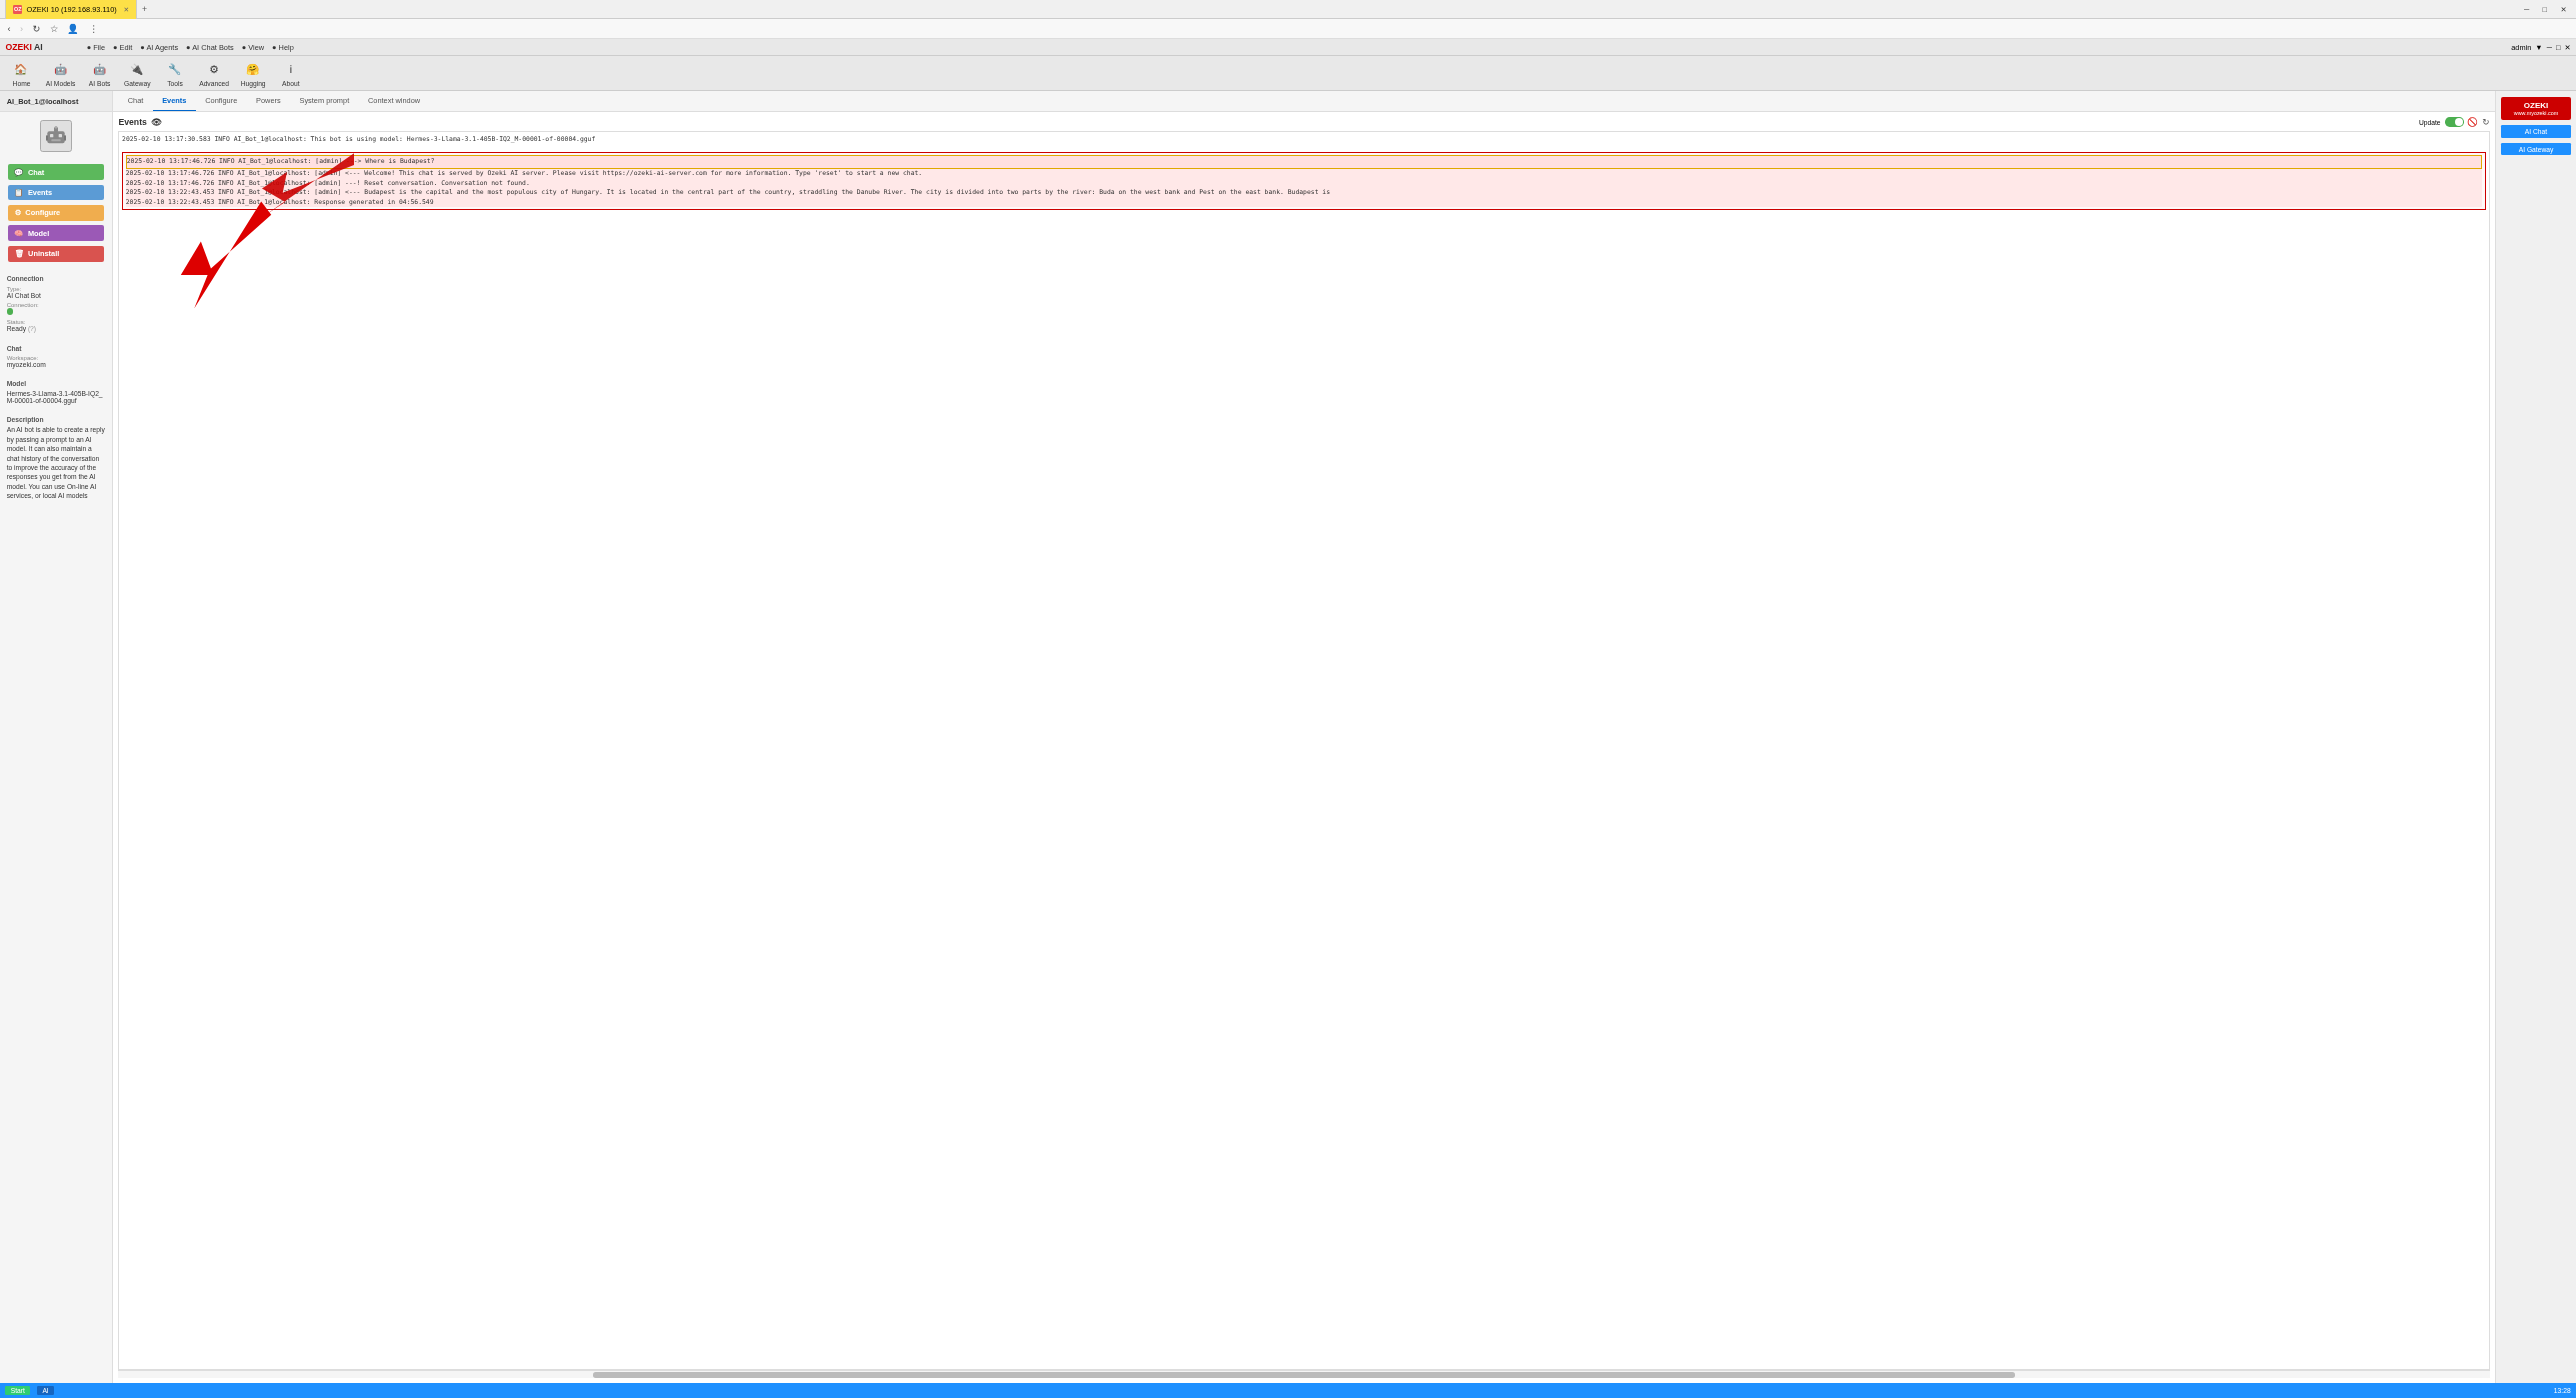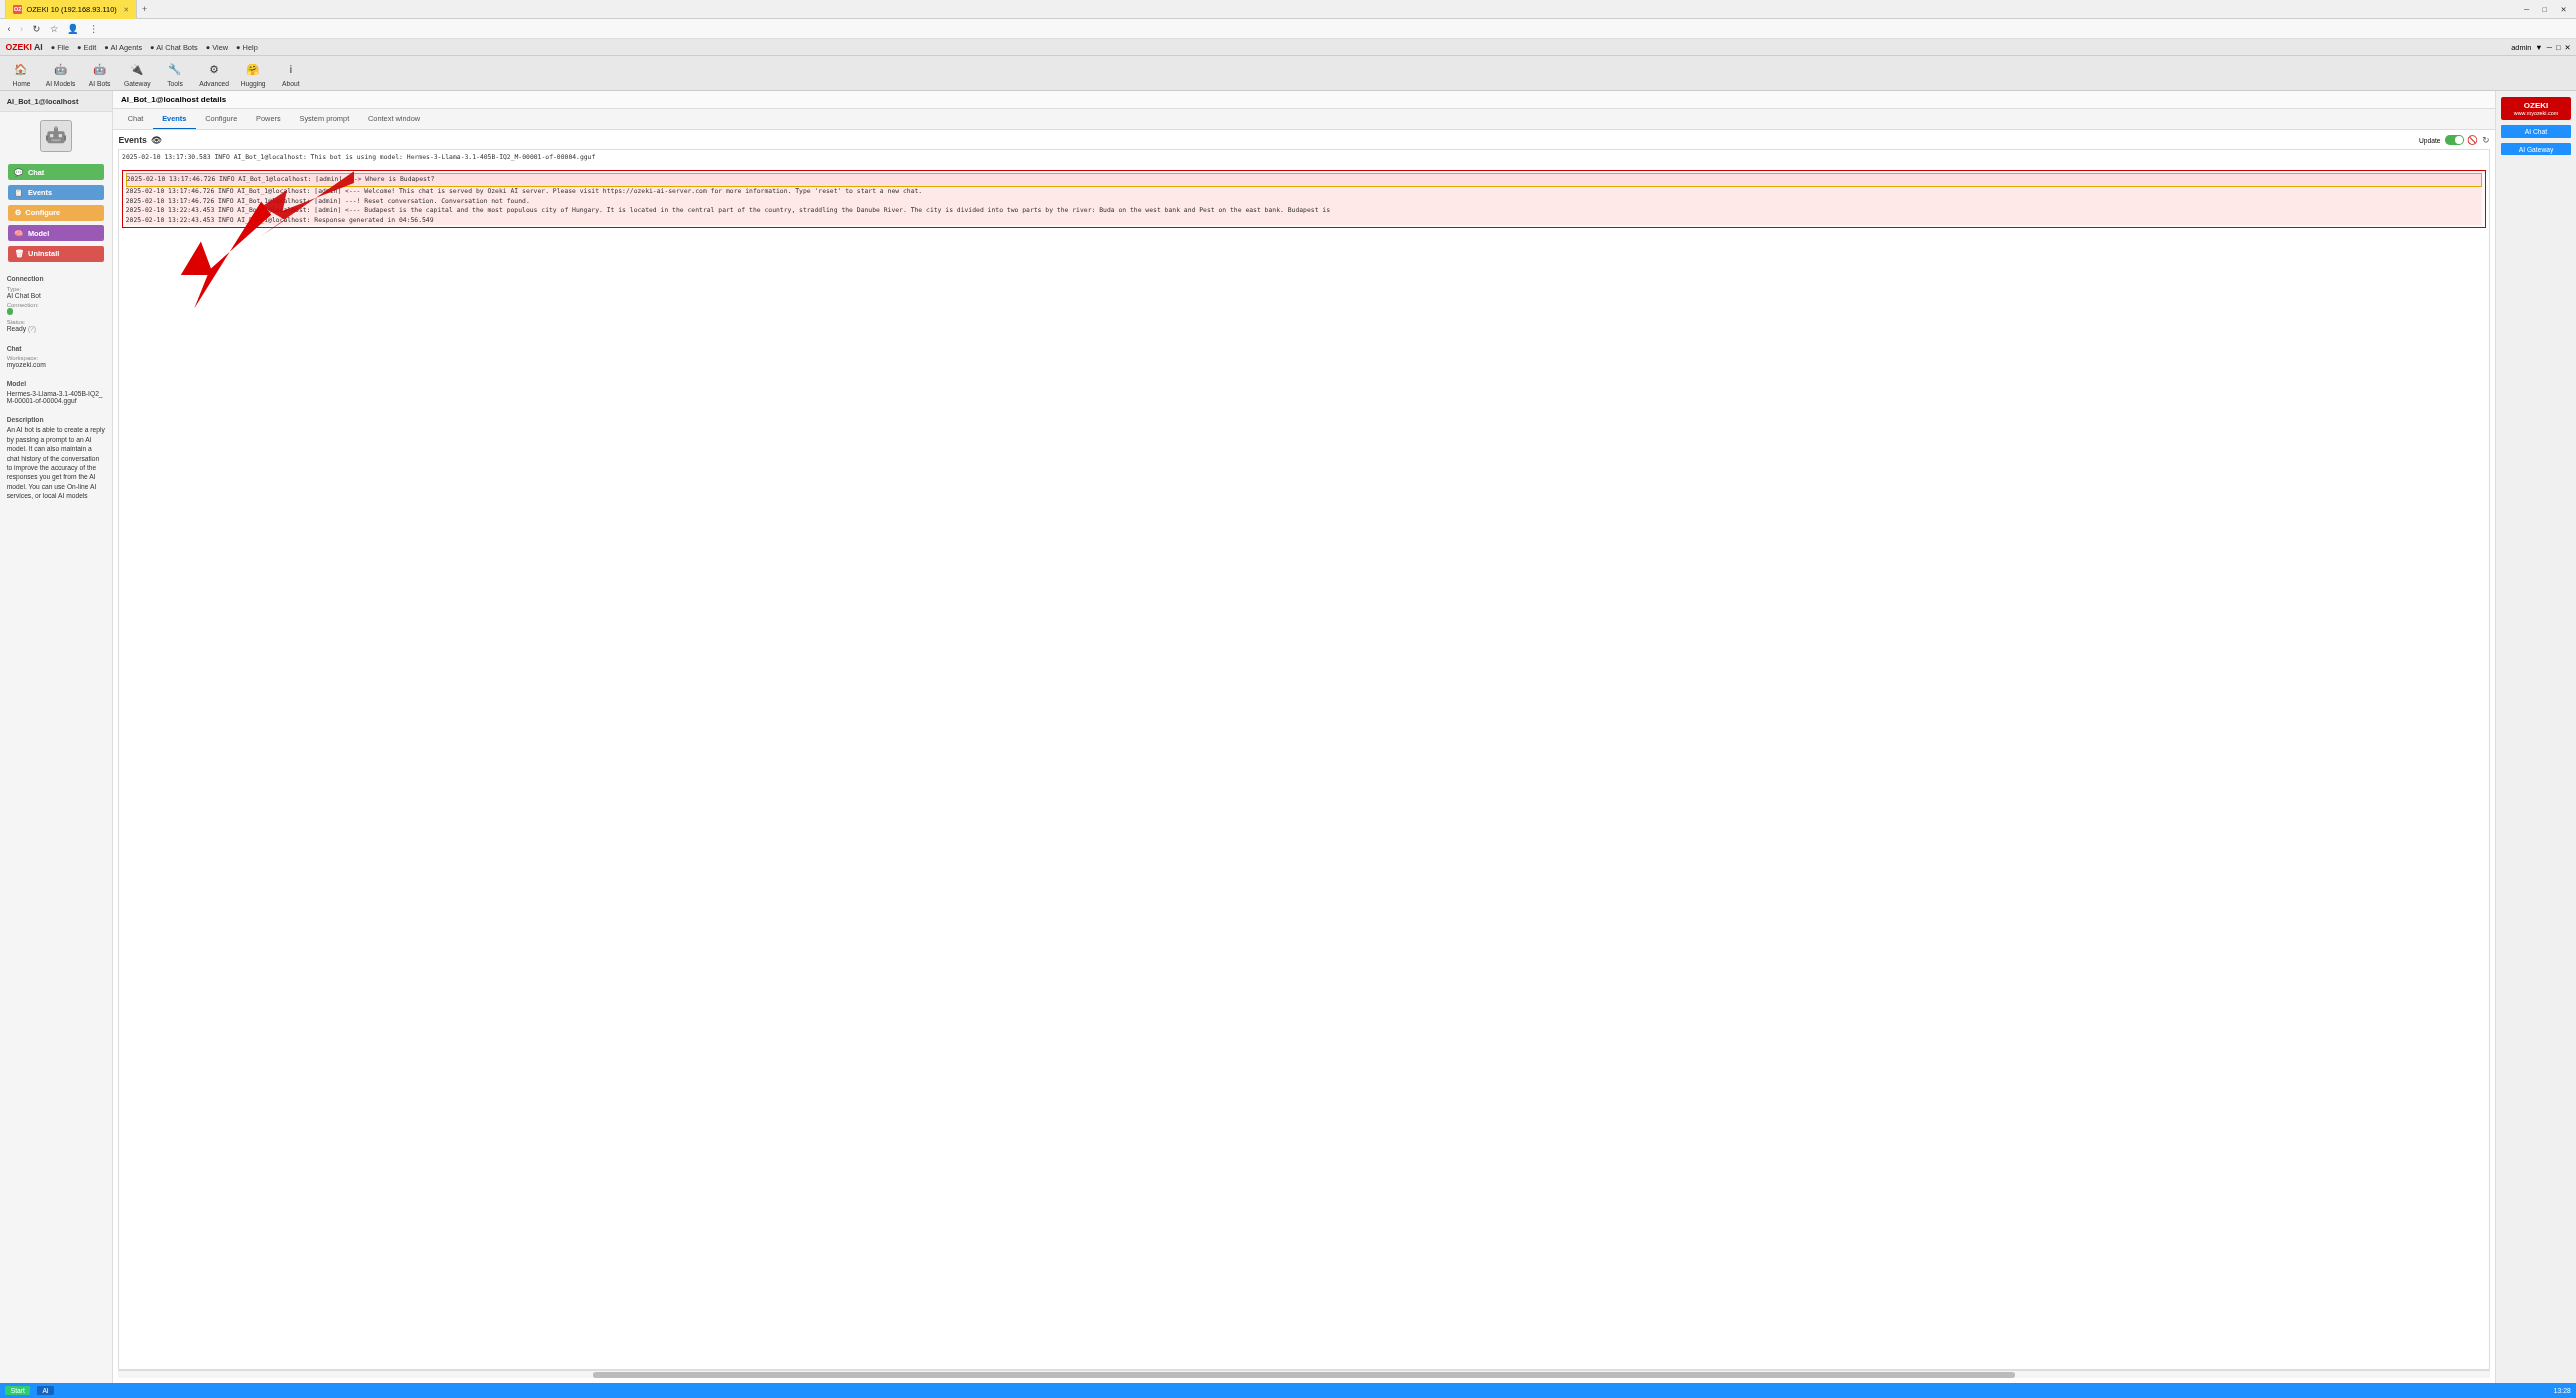--- a/index.html
+++ b/index.html
@@ -72,21 +72,21 @@
       height: 17.4px;
       display: flex;
       align-items: center;
       padding: 0 5.4px;
       border-bottom: 0.7px solid #ccc;
       font-size: 7.4px;
       gap: 8px;
     }
     #app-header .logo { font-weight: bold; color: #d44; font-size: 8.7px; display: flex; align-items: center; gap: 2px; }
     #app-header .logo span { color: #333; }
-    #app-header .menu-items { display: flex; gap: 8px; color: #333; cursor: pointer; }
+    #app-header .menu-items { display: flex; gap: 8px; color: #333; cursor: pointer; margin-left: 36px; }
     #app-header .user-info { margin-left: auto; display: flex; align-items: center; gap: 4px; font-size: 7.4px; }
 
     
     #toolbar {
       background: #e8e8e8;
       height: 35px;
       display: flex;
       align-items: center;
       padding: 0 8px;
       gap: 10.7px;
@@ -461,23 +461,20 @@
 
     <div style="margin-top: 5.4px;">
       <div class="sidebar-section">Description</div>
       <div class="sidebar-info" style="line-height:1.4;">
         <span>An AI bot is able to create a reply by passing a prompt to an AI model. It can also maintain a chat history of the conversation to improve the accuracy of the responses you get from the AI model. You can use On-line AI services, or local AI models</span>
       </div>
     </div>
   </div>
 
   <div id="content">
-    <div id="content-header">
-      <span>AI_Bot_1@localhost details</span>
-    </div>
 
     <div id="tabs-bar">
       <div class="tab-item">Chat</div>
       <div class="tab-item active">Events</div>
       <div class="tab-item">Configure</div>
       <div class="tab-item">Powers</div>
       <div class="tab-item">System prompt</div>
       <div class="tab-item">Context window</div>
     </div>
 

